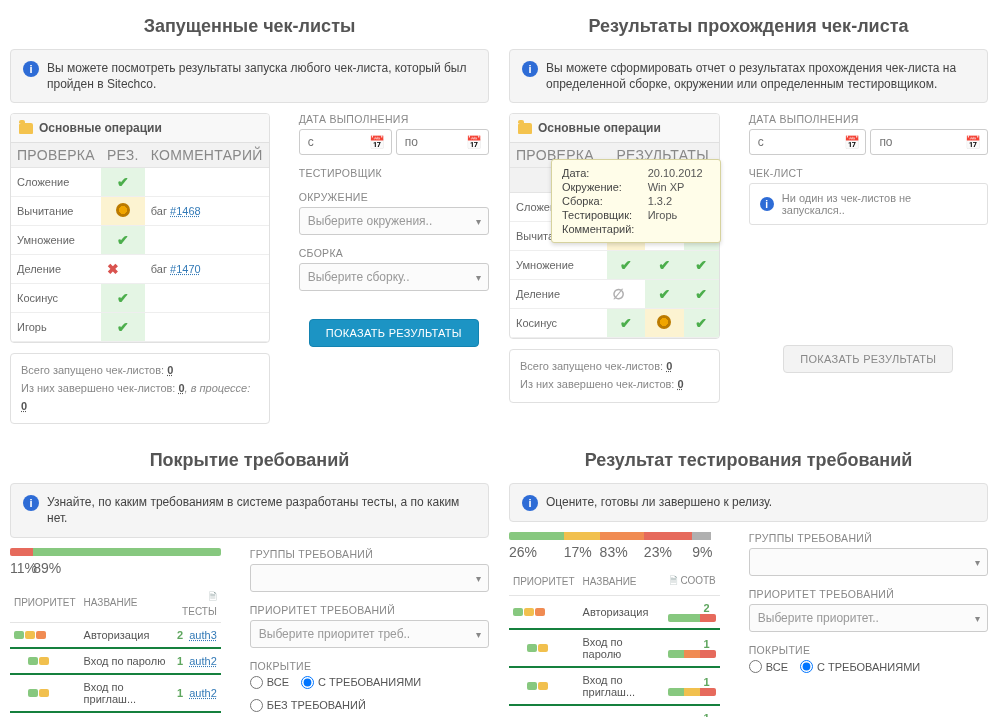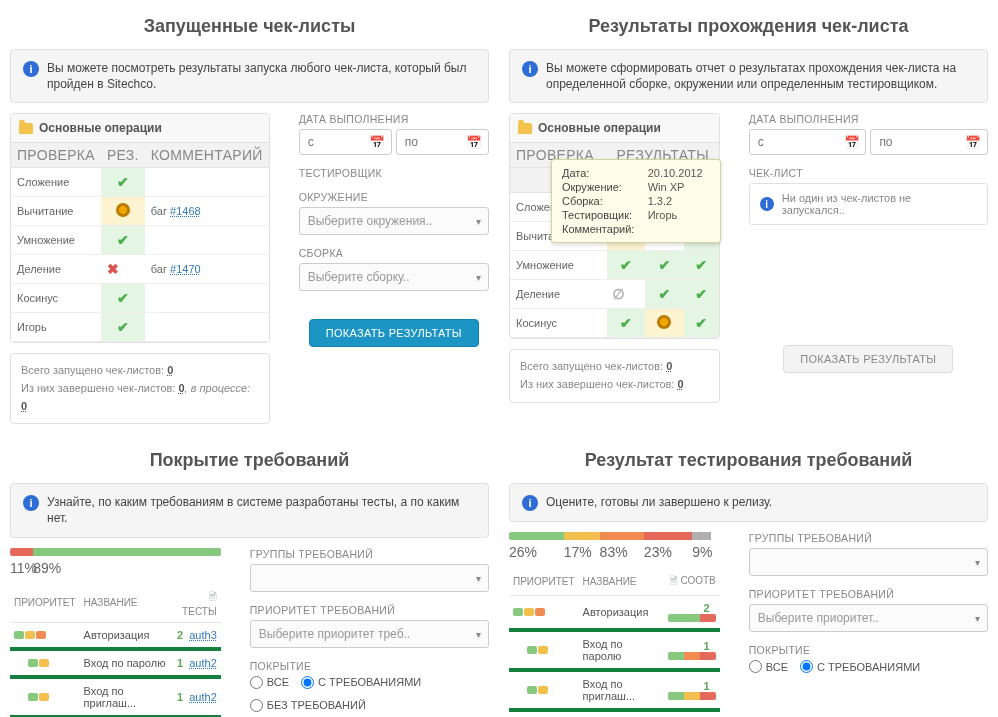--- a/index.html
+++ b/index.html
@@ -48,21 +48,21 @@
   .tooltip td { padding:1px 2px; color:#555; }
   .tooltip td:first-child { color:#444; }
   .cov-bar { display:flex; height:8px; border-radius:2px; overflow:hidden; margin-bottom:4px;}
   .seg { height:100%; }
   .c-red{background:#e66a5c;} .c-green{background:#87c87f;} .c-yellow{background:#f1c04e;}
   .c-orange{background:#f08b52;} .c-gray{background:#b0b0b0;}
   .cov-lbls { display:flex; font-size:14px; color:#666; }
   .cov-lbls span { display:inline-block; }
   .req-table { width:100%; border-collapse:collapse; font-size:11px; margin-top:8px; }
   .req-table th { color:#888; font-weight:normal; font-size:10px; text-align:left; padding:5px 4px; border-bottom:1px solid #e4e4e4; }
-  .req-table td { padding:6px 4px; border-bottom:4px solid #15803d; color:#555; vertical-align:middle;}
+  .req-table td { padding:6px 4px; border-bottom:2px solid #15803d; color:#555; vertical-align:middle;}
   .pri { display:inline-flex; gap:1px; }
   .pri i { width:10px; height:8px; border-radius:2px; background:#ddd; }
   .pri .g{background:#87c87f;} .pri .y{background:#f1c04e;} .pri .o{background:#f08b52;}
   .count { color:#5fa65f; font-weight:bold; text-align:center; }
   a.lk { color:#337ab7; text-decoration:underline dotted; }
   .mini-bar { display:flex; width:48px; height:8px; border-radius:2px; overflow:hidden; }
   .status-seg { height:100%; }
   .radio-row { display:flex; flex-wrap:wrap; gap:10px 12px; font-size:11px; color:#555; }
   .radio-row label { display:flex; align-items:center; gap:4px; }
   .cov-chart { margin-top:6px; }

